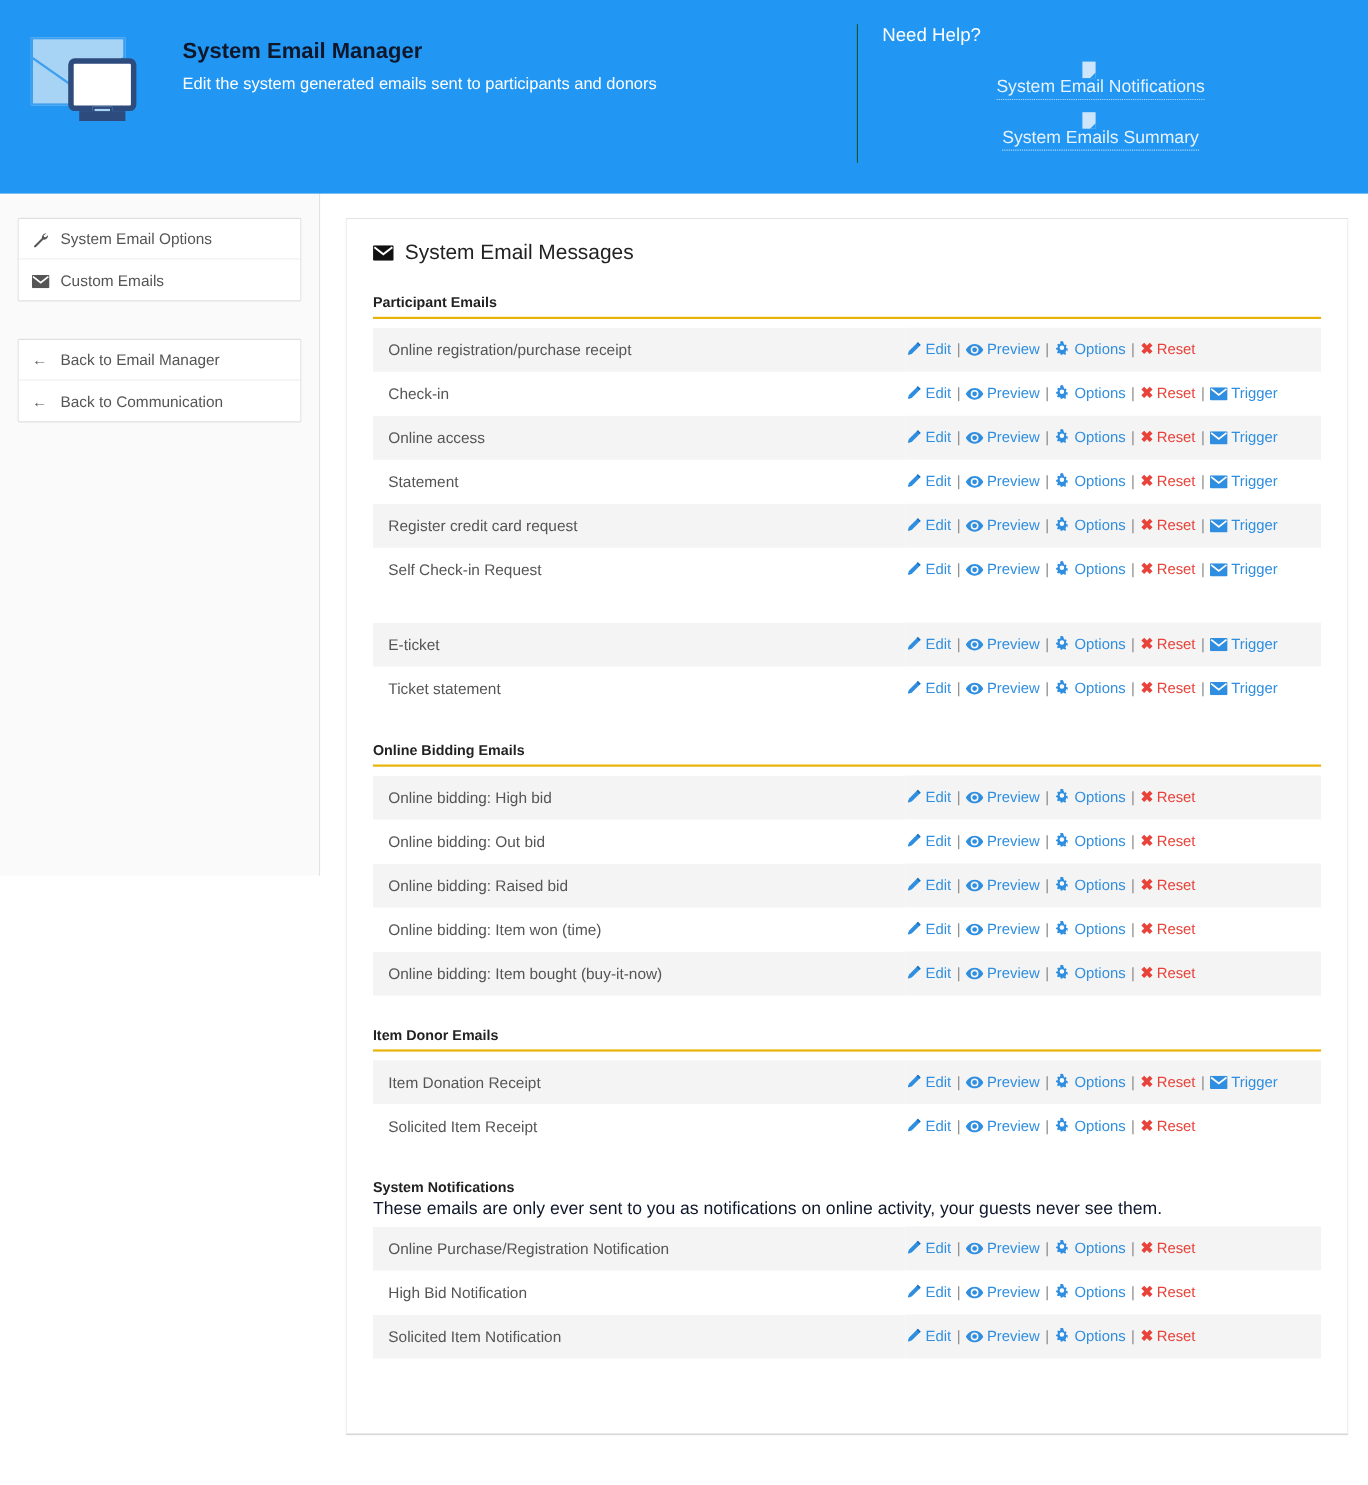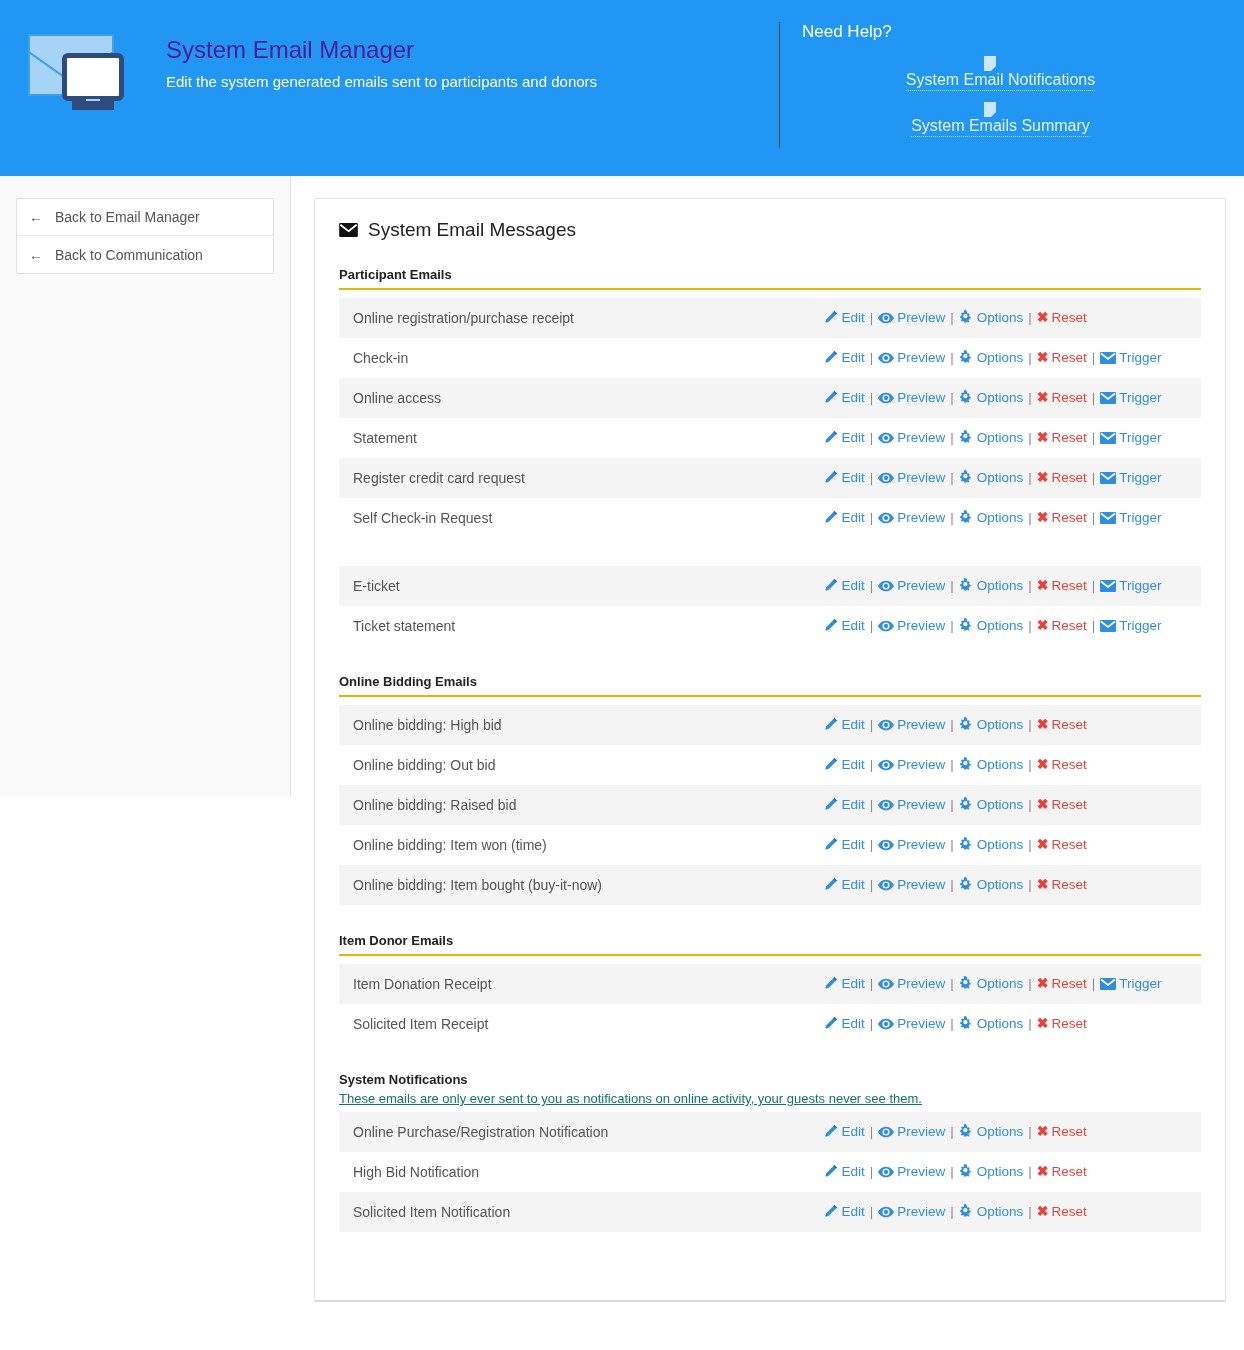--- a/index.html
+++ b/index.html
@@ -95,23 +95,23 @@
     border: 2px solid #2e4b7d;
   }
 
   .title-block {
     margin-left: 18px;
     margin-top: 36px;
     flex: 0 0 auto;
     width: 600px;
   }
   .app-title {
-    font-size: 24px;
-    color: #4c1d95;
-    font-weight: normal;
+    font-size: 20px;
+    color: #0f172a;
+    font-weight: bold;
     margin: 0 0 8px 0;
     line-height: 1.15;
   }
   .app-subtitle {
     font-size: 15px;
     color: #ffffff;
     margin: 0;
     line-height: 1.3;
   }
 
@@ -228,24 +228,23 @@
 
   .section-head {
     font-size: 13px;
     font-weight: bold;
     color: #222;
     margin: 0 0 8px 0;
     padding-bottom: 6px;
     border-bottom: 2px solid #eab308;
   }
   .section-note {
-    font-size: 13px;
-    color: #0f766e;
+    font-size: 16px;
+    color: #0f172a;
     margin: -4px 0 6px 0;
-    text-decoration: underline;
   }
   .section { margin-bottom: 28px; }
   .section.tight .section-head { margin-bottom: 2px; border-bottom: none; }
 
   table.rows {
     width: 100%;
     border-collapse: collapse;
     table-layout: fixed;
   }
   table.rows tr { height: 40px; }
@@ -311,20 +310,39 @@
     <div class="help-link-row">
       <span class="help-doc-icon"></span>
       <a class="help-link">System Emails Summary</a>
     </div>
   </div>
 </div>
 
 <div class="page">
 
   <div class="sidebar">
+    <div class="btn-group">
+      <div class="side-btn">
+        <span class="side-ico">
+          <svg width="15" height="15" viewBox="0 0 16 16">
+              <path fill="#555" d="M14.1 2.6a3.6 3.6 0 0 0-4.3 4.3L2.3 14.4a1 1 0 0 0 1.4 1.4l7.5-7.5a3.6 3.6 0 0 0 4.3-4.3l-2.1 2.1-1.6-.4-.4-1.6z"></path>
+            </svg>
+        </span>
+        <span>System Email Options</span>
+      </div>
+      <div class="side-btn">
+        <span class="side-ico">
+          <svg width="16" height="12" viewBox="0 0 16 12">
+              <rect x="0" y="0" width="16" height="12" rx="1" fill="#555"></rect>
+              <path d="M1 1.5 L8 7 L15 1.5" stroke="#fff" stroke-width="1.6" fill="none"></path>
+            </svg>
+        </span>
+        <span>Custom Emails</span>
+      </div>
+    </div>
 
     <div class="btn-group">
       <div class="side-btn">
         <span class="side-ico">←</span>
         <span>Back to Email Manager</span>
       </div>
       <div class="side-btn">
         <span class="side-ico">←</span>
         <span>Back to Communication</span>
       </div>

